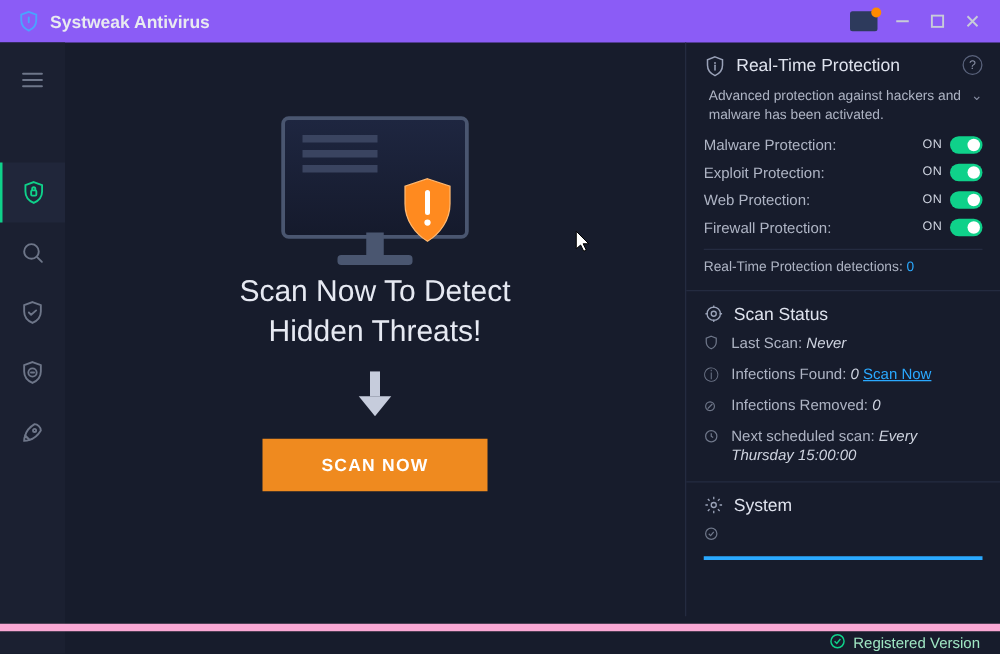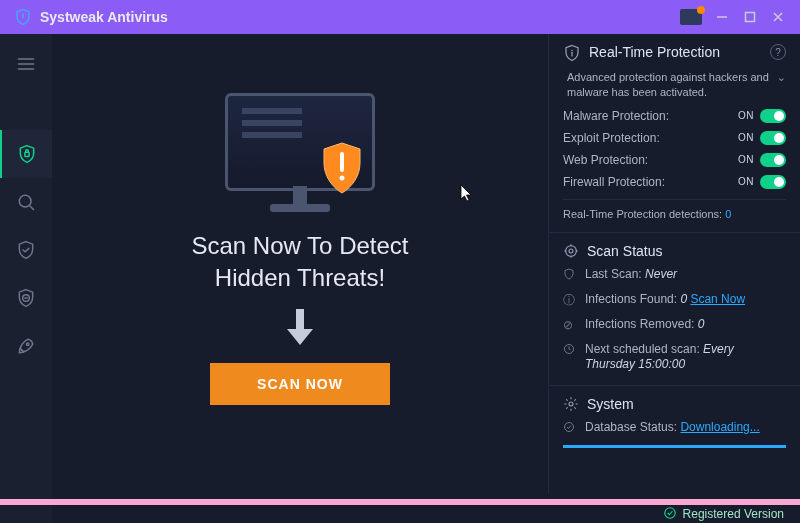--- a/index.html
+++ b/index.html
@@ -22,21 +22,21 @@
 
 
 .main { position: absolute; top: 34px; left: 52px; right: 0; bottom: 30px; display: flex; }
 .hero { flex: 1; display: flex; flex-direction: column; align-items: center; justify-content: flex-start; padding-top: 38px; position: relative; }
 .monitor { position: relative; width: 180px; height: 140px; display:flex; align-items:center; justify-content:center; }
 .monitor-scr { width: 150px; height: 98px; border: 3px solid #4a5670; border-radius: 6px; background: linear-gradient(180deg,#1e2640,#151a2c); position: relative; }
 .monitor-scr::before { content:""; position:absolute; top:12px; left:14px; width:60px; height:6px; background:#3a4460; box-shadow: 0 12px 0 #3a4460, 0 24px 0 #3a4460; }
 .monitor-stand { position:absolute; bottom: 8px; left: 50%; transform: translateX(-50%); width: 14px; height: 18px; background:#4a5670; }
 .monitor-base { position:absolute; bottom: 0; left:50%; transform:translateX(-50%); width: 60px; height: 8px; background:#4a5670; border-radius: 3px; }
 .shield-badge { position:absolute; bottom:18px; right:26px; width:44px; height:52px; }
-.headline { margin-top: 18px; font-size: 24px; line-height: 1.35; color: #e6e9f2; text-align: center; font-weight: 400; max-width: 260px; }
+.headline { margin-top: 6px; font-size: 24px; line-height: 1.35; color: #e6e9f2; text-align: center; font-weight: 400; max-width: 260px; }
 .arrow-down { margin-top: 14px; color:#c6ccdc; }
 .scan-btn { margin-top: 18px; width: 180px; height: 42px; background:#ef8a1f; color:#fff; border:none; font-size: 14px; font-weight:700; letter-spacing:1px; cursor:pointer; }
 .cursor { position:absolute; top:150px; left:408px; color:#fff; font-size:16px; }
 
 
 .panel { width: 252px; border-left: 1px solid #242b40; padding: 0; font-size: 12px; color:#aeb4c4; display:flex; flex-direction:column; }
 .sec { border-bottom: 1px solid #242b40; padding: 10px 14px 12px 14px; }
 .sec-header { display:flex; align-items:flex-start; gap:8px; color:#dfe3ee; font-size:14px; margin-bottom:8px; }
 .sec-header .q { margin-left:auto; width:16px; height:16px; border:1px solid #5a637c; border-radius:50%; font-size:10px; display:flex; align-items:center; justify-content:center; cursor:pointer; color:#8a91a6;}
 .sec .desc { color:#aeb4c4; font-size:11px; line-height:1.4; padding-left:4px; cursor:pointer; display:flex; gap:6px; }
@@ -244,21 +244,20 @@
             <circle cx="12" cy="12" r="3"></circle>
             <path d="M12 2v3M12 19v3M4.9 4.9l2.1 2.1M17 17l2.1 2.1M2 12h3M19 12h3M4.9 19.1L7 17M17 7l2.1-2.1"></path>
           </svg>
         <span>System</span>
       </div>
       <div class="stat-row">
         <span class="ic"><svg width="12" height="12" viewBox="0 0 24 24" fill="none" stroke="currentColor" stroke-width="2">
               <circle cx="12" cy="12" r="9"></circle>
               <path d="M8 12l3 3 5-6"></path>
             </svg></span>
-        <span><span>Database Status:</span> <span class="link">Downloading...</span></span>
       </div>
       <div class="sys-progress"></div>
     </div>
   </div>
 </div>
 
 <div class="footer">
   <span class="chk"><svg width="14" height="14" viewBox="0 0 24 24" fill="none" stroke="currentColor" stroke-width="2">
         <circle cx="12" cy="12" r="9"></circle>
         <path d="M8 12l3 3 5-6"></path>

